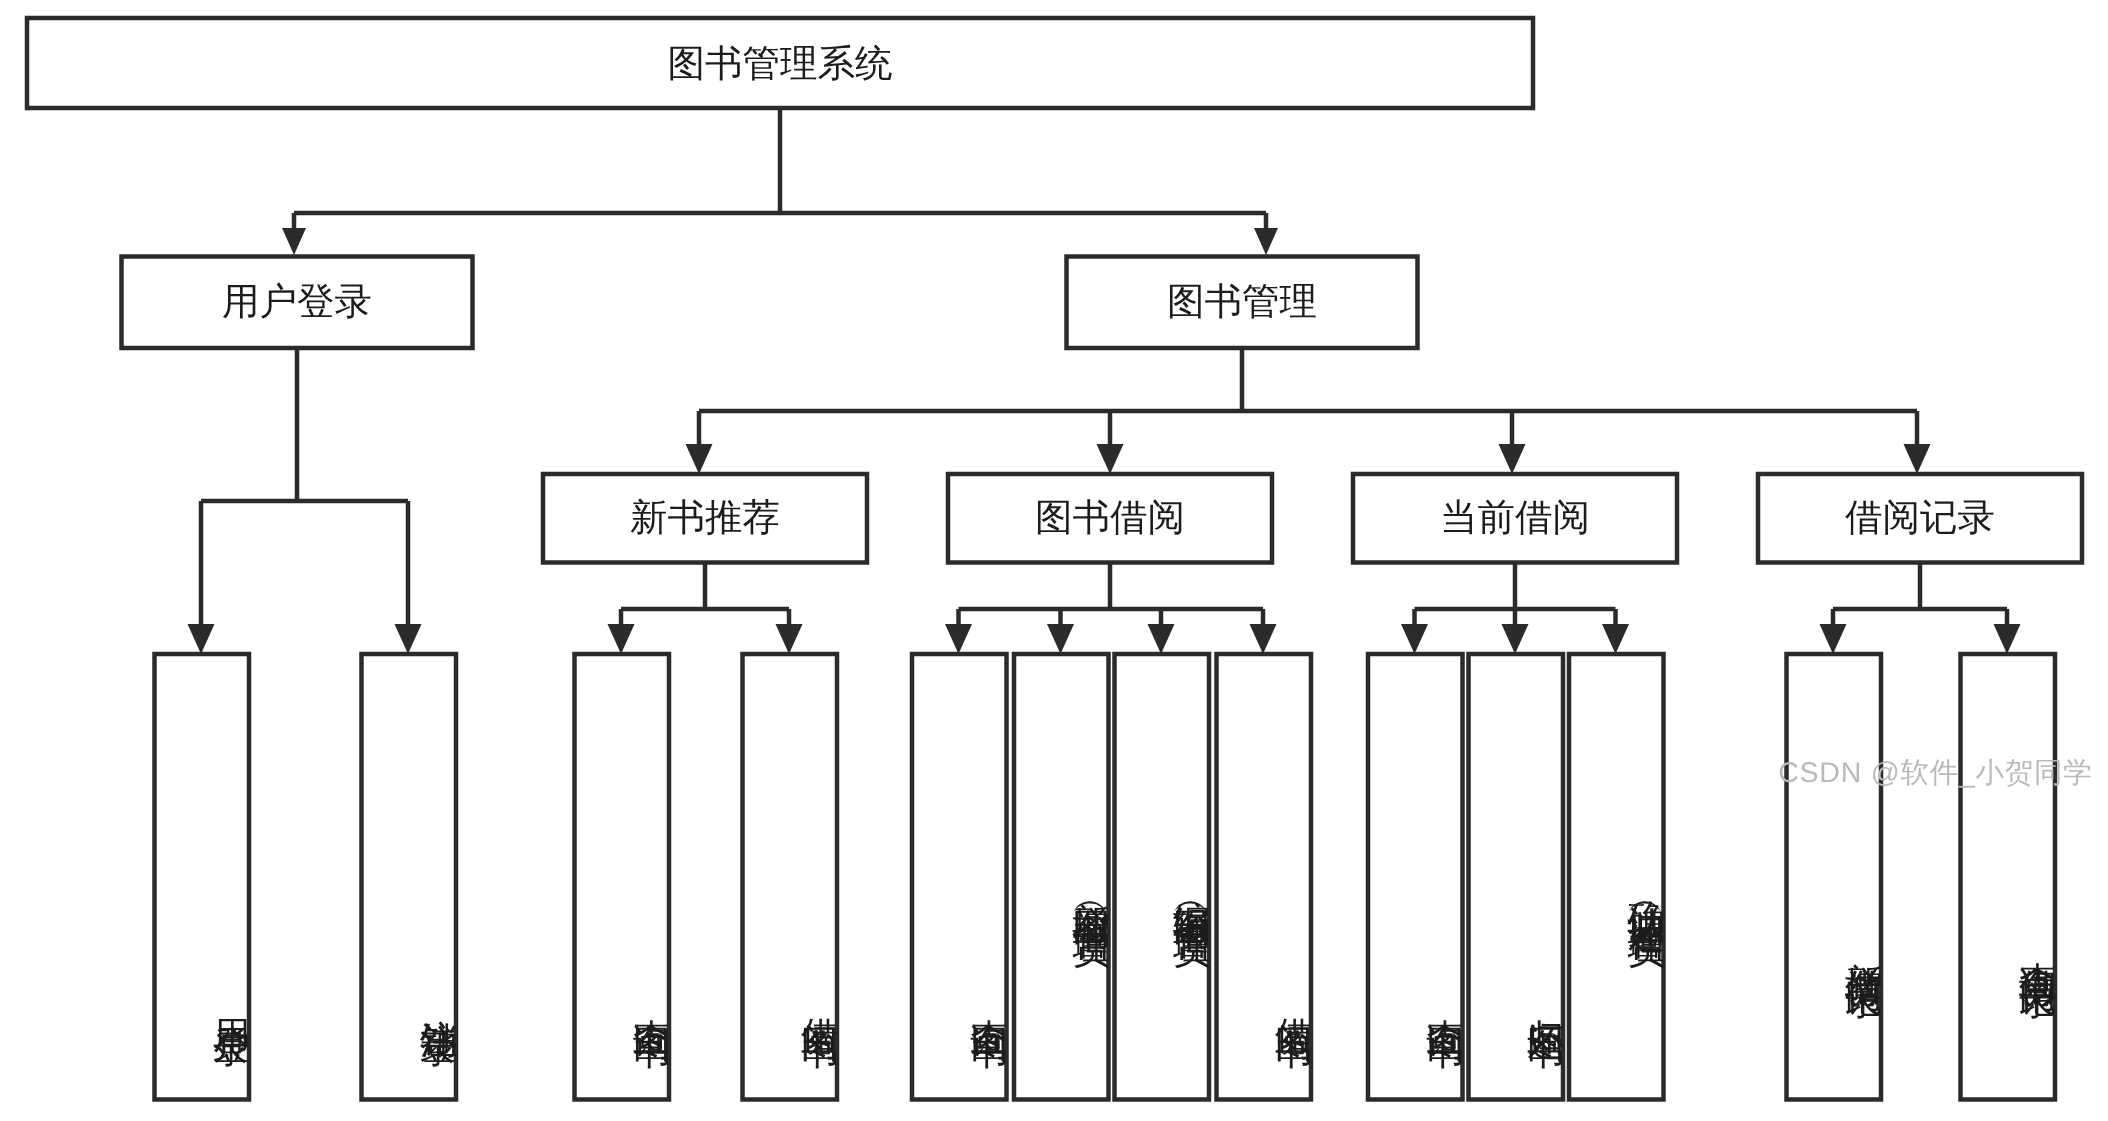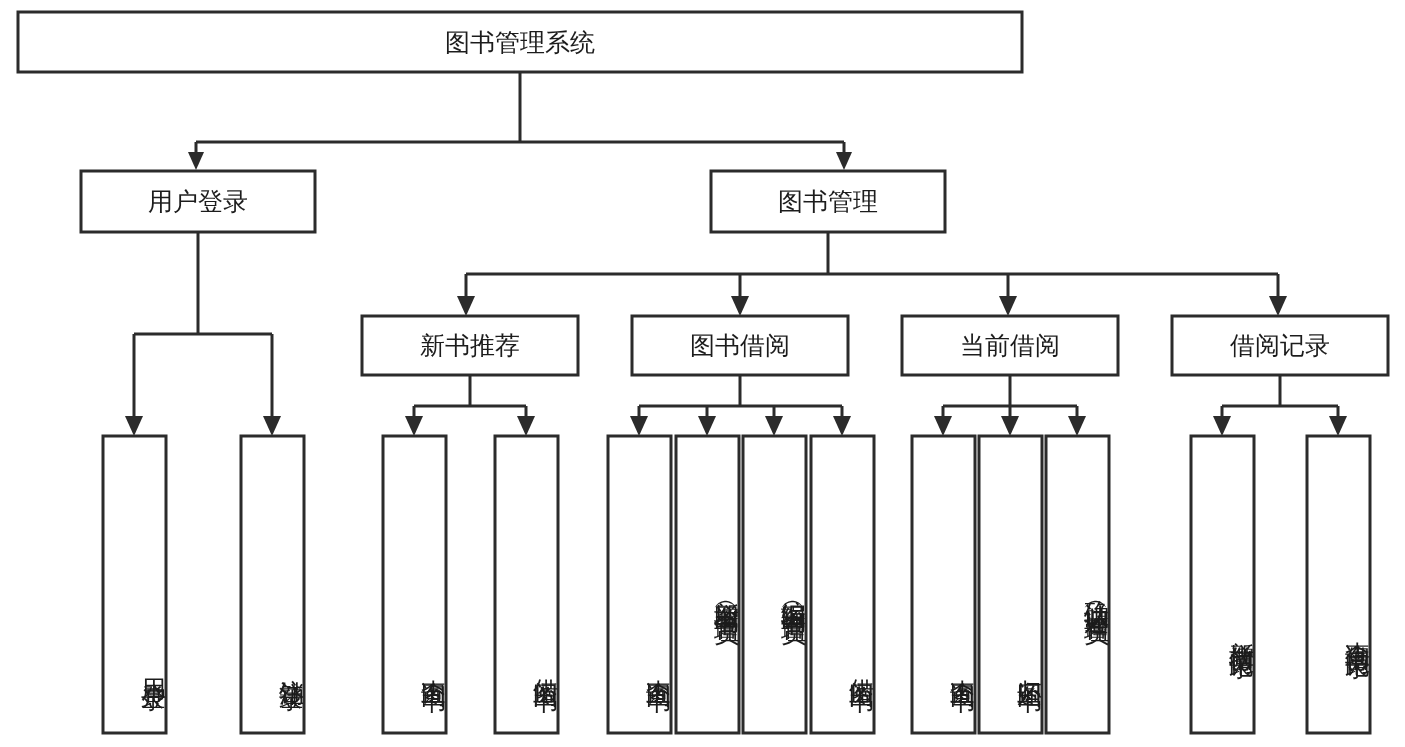--- a/index.html
+++ b/index.html
@@ -232,13 +232,14 @@
   <div class="leaf-label-wrap" style="left:608px; top:436px; width:63px; height:297px; padding-top:80px;">查询图书</div>
   <div class="leaf-label-wrap" style="left:676px; top:436px; width:63px; height:297px; padding-top:10px;">新增图书（管理员）</div>
   <div class="leaf-label-wrap" style="left:743px; top:436px; width:63px; height:297px; padding-top:10px;">编辑图书（管理员）</div>
   <div class="leaf-label-wrap" style="left:811px; top:436px; width:63px; height:297px; padding-top:80px;">借阅图书</div>
   <div class="leaf-label-wrap" style="left:912px; top:436px; width:63px; height:297px; padding-top:80px;">查询图书</div>
   <div class="leaf-label-wrap" style="left:979px; top:436px; width:63px; height:297px; padding-top:80px;">归还图书</div>
   <div class="leaf-label-wrap" style="left:1046px; top:436px; width:63px; height:297px; padding-top:10px;">确认归还（管理员）</div>
   <div class="leaf-label-wrap" style="left:1191px; top:436px; width:63px; height:297px; padding-top:45px;">新增借阅记录</div>
   <div class="leaf-label-wrap" style="left:1307px; top:436px; width:63px; height:297px; padding-top:45px;">查询借阅记录</div>
 
+  <div class="watermark">CSDN @软件_小贺同学</div>
 </div>
 
 </body></html>

